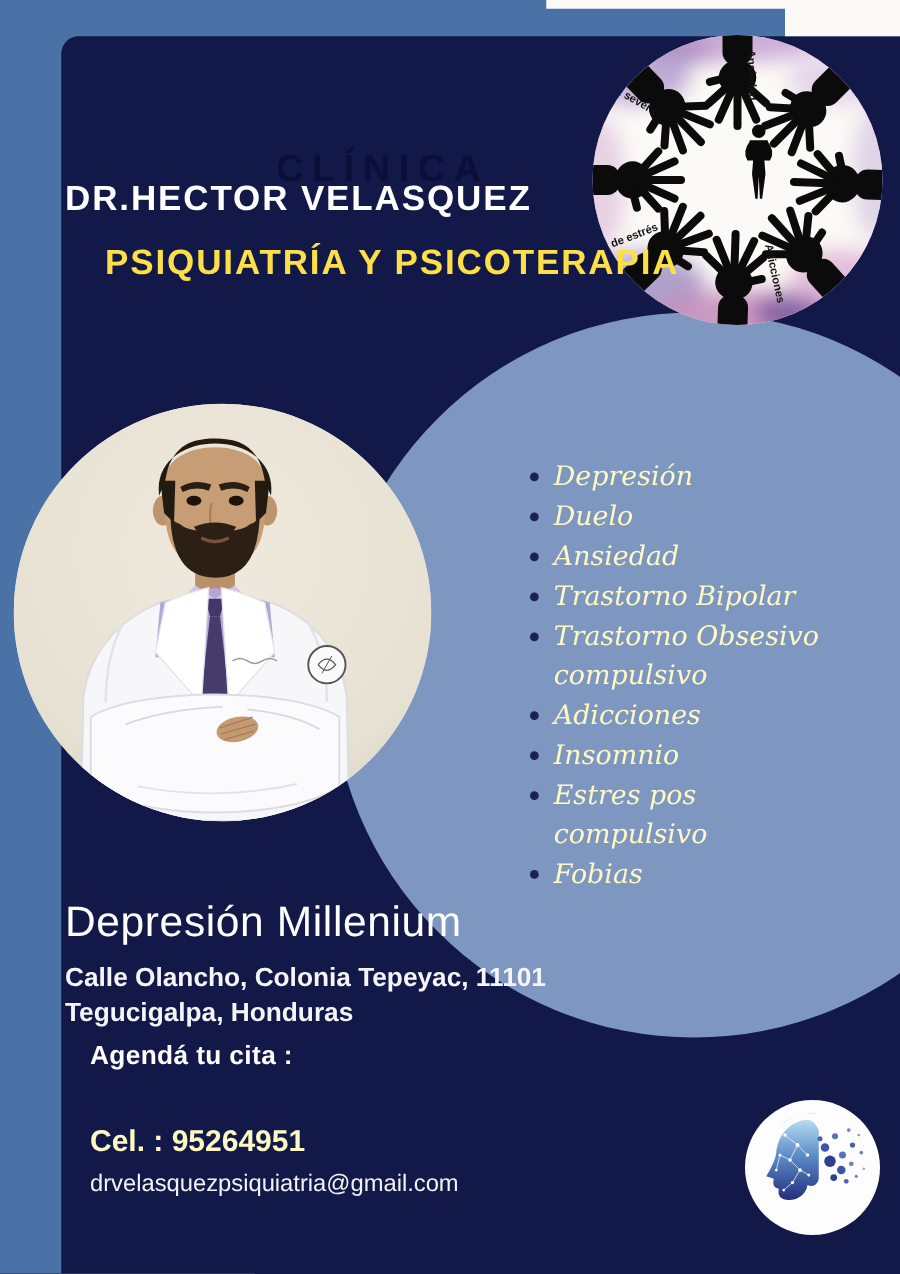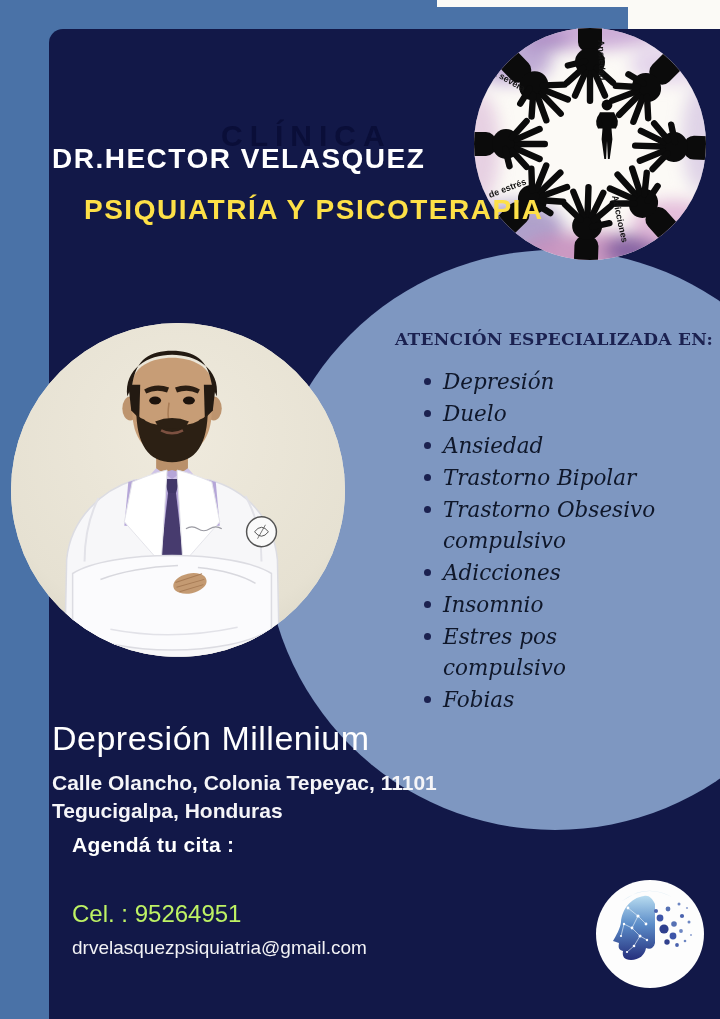--- a/index.html
+++ b/index.html
@@ -27,32 +27,32 @@
   .title-2{position:absolute;left:52px;top:194px;z-index:4;
     font-size:28px;font-weight:700;letter-spacing:1.5px;color:#fde047;margin-left:32px;}
 
   .spec-heading{position:absolute;left:395px;top:329px;z-index:4;
     font-family:"DejaVu Serif",serif;font-weight:700;font-size:17px;
     letter-spacing:.3px;color:#1b2150;}
   .spec-list{position:absolute;left:443px;top:366px;z-index:4;
     list-style:none;margin:0;padding:0;}
   .spec-list li{position:relative;max-width:222px;
     font-family:"DejaVu Serif",serif;font-style:italic;font-size:21.5px;
-    line-height:31px;color:#0f172a;margin-bottom:1px;}
+    line-height:31px;color:#fef9c3;margin-bottom:1px;}
   .spec-list li::before{content:"";position:absolute;left:-19px;top:12px;
     width:7px;height:7px;border-radius:50%;background:#1b2150;}
 
   .clinic-name{position:absolute;left:52px;top:719px;z-index:4;
     font-size:34px;font-weight:400;color:#ffffff;letter-spacing:.5px;}
   .clinic-address{position:absolute;left:52px;top:769px;z-index:4;
     font-size:21px;font-weight:700;line-height:28px;color:#f5f5f8;}
   .cta{position:absolute;left:72px;top:833px;z-index:4;
     font-size:21px;font-weight:700;color:#ffffff;letter-spacing:.3px;}
   .phone{position:absolute;left:72px;top:900px;z-index:4;
-    font-size:24px;font-weight:400;color:#bef264;}
+    font-size:24px;font-weight:700;color:#fef9c3;}
   .email{position:absolute;left:72px;top:937px;z-index:4;
     font-size:19px;font-weight:400;color:#f2f2f5;}
 </style>
 </head>
 <body>
 
 <div class="flyer">
 
   <div class="navy-panel"></div>
   <div class="strip-white"></div>
@@ -178,21 +178,20 @@
       </g>
 
       <g>
         <circle cx="252" cy="210" r="15" fill="#fafafa" stroke="#555" stroke-width="1.5"></circle>
         <path d="M245,210 q7,-9 14,0 q-7,9 -14,0" stroke="#555" stroke-width="1" fill="none"></path>
         <path d="M248,217 L256,203" stroke="#555" stroke-width=".8"></path>
       </g>
     </svg>
   </div>
 
-  <div class="spec-heading">ATENCIÓN ESPECIALIZADA EN:</div>
   <ul class="spec-list">
     <li>Depresión</li>
     <li>Duelo</li>
     <li>Ansiedad</li>
     <li>Trastorno Bipolar</li>
     <li>Trastorno Obsesivo compulsivo</li>
     <li>Adicciones</li>
     <li>Insomnio</li>
     <li>Estres pos compulsivo</li>
     <li>Fobias</li>

